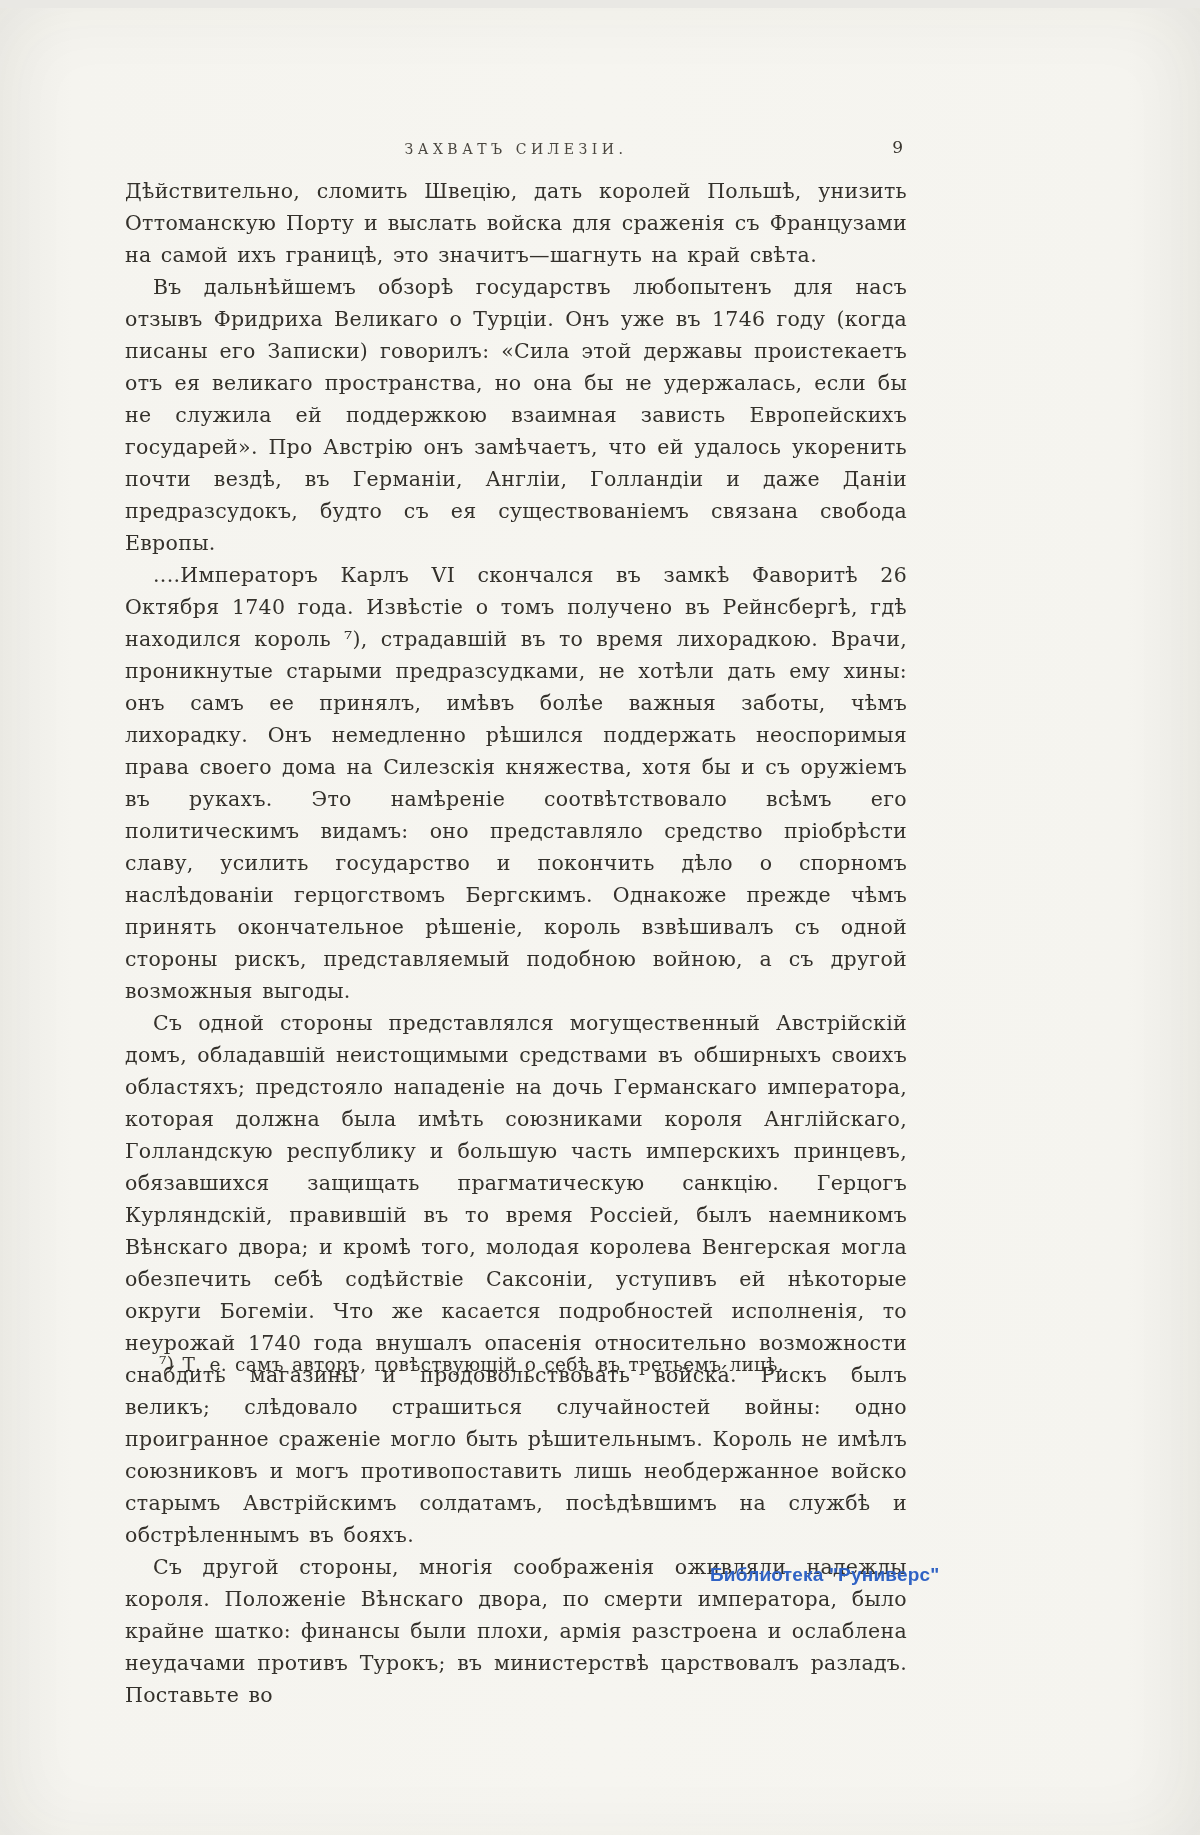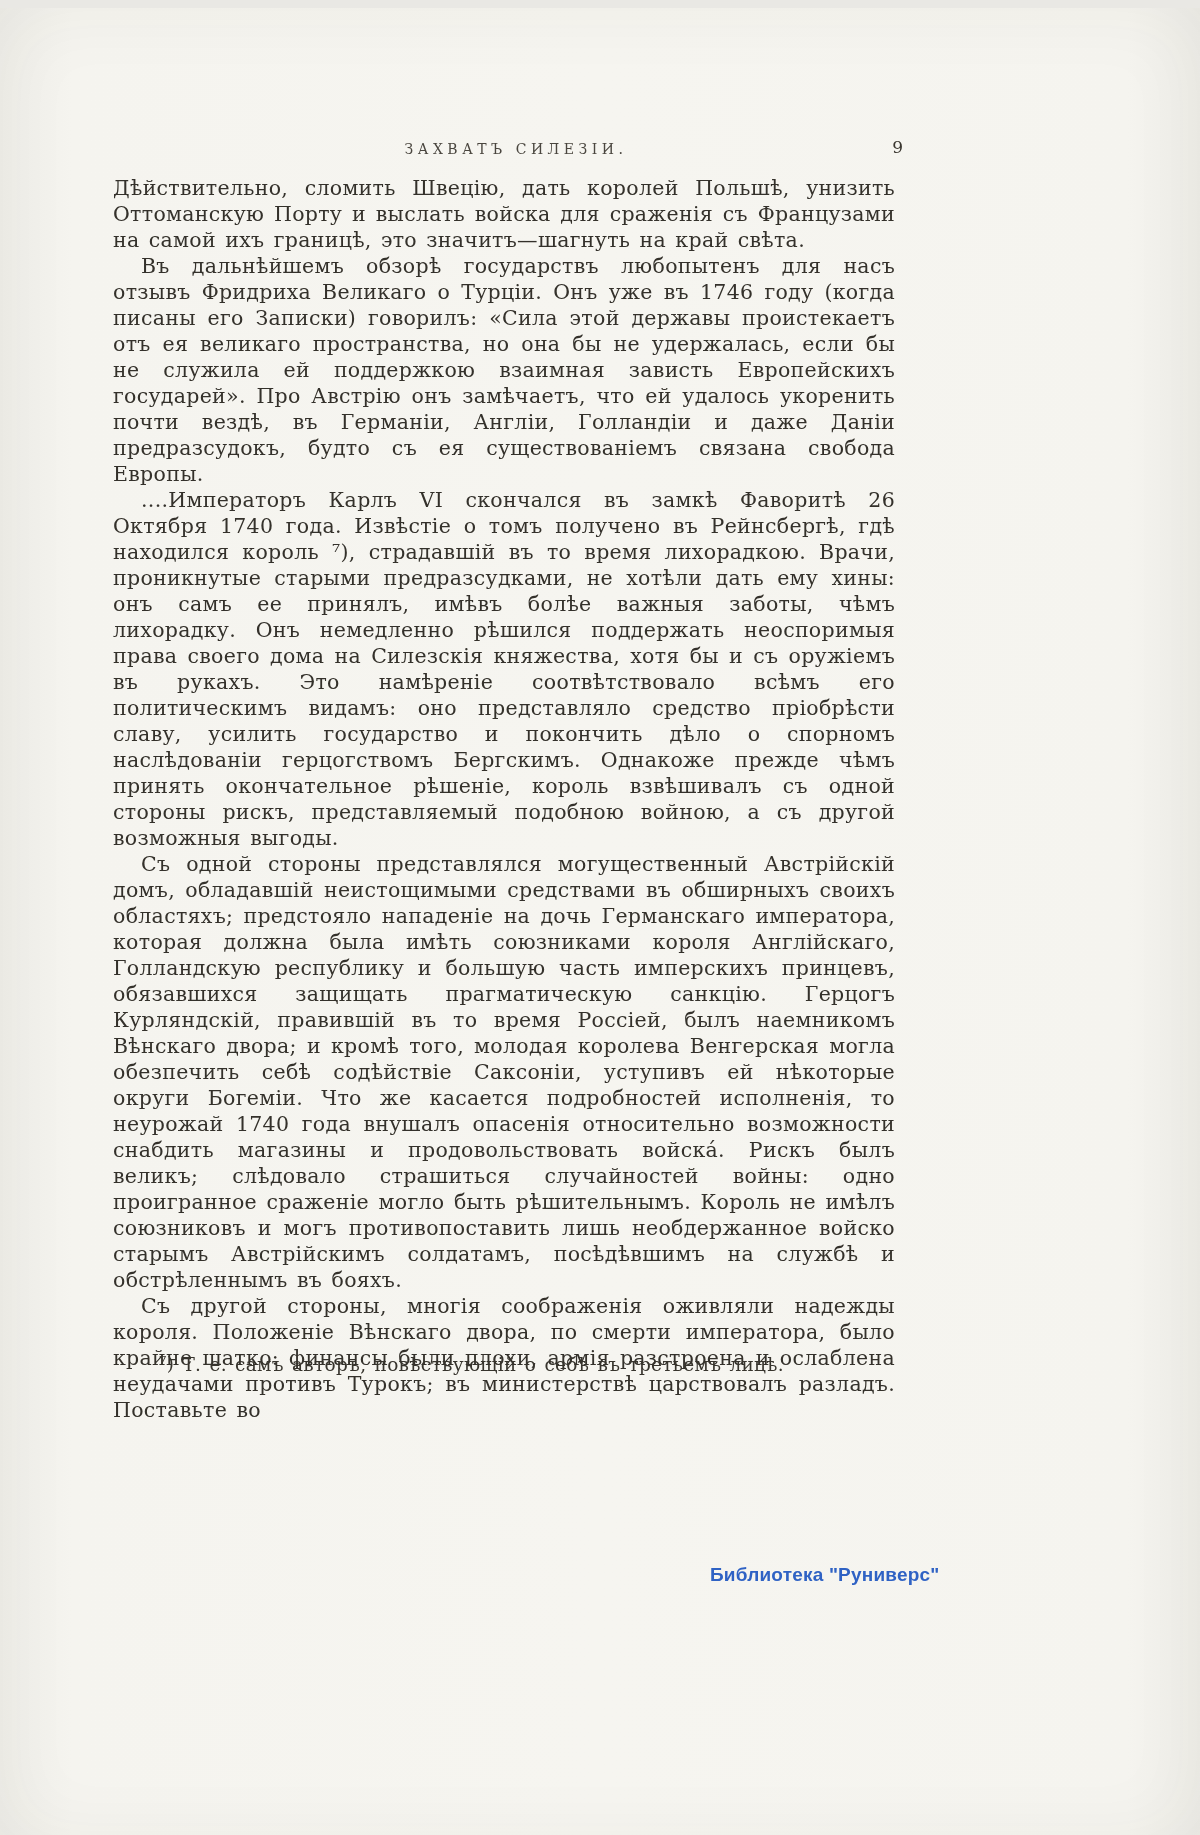--- a/index.html
+++ b/index.html
@@ -34,24 +34,24 @@
     right: 4px;
     top: -2px;
     font-size: 17px;
     letter-spacing: 0;
     color: #3a362f;
   }
 
   .body-text {
     position: absolute;
     top: 167px;
-    left: 113px;
+    left: 125px;
     width: 782px;
     font-size: 20.5px;
-    line-height: 26px;
+    line-height: 32px;
     text-align: justify;
     word-spacing: 2.5px;
     letter-spacing: 0.3px;
     hyphens: auto;
   }
   .para { text-indent: 28px; }
   .para.noindent { text-indent: 0; }
 
   .footnote {
     position: absolute;

